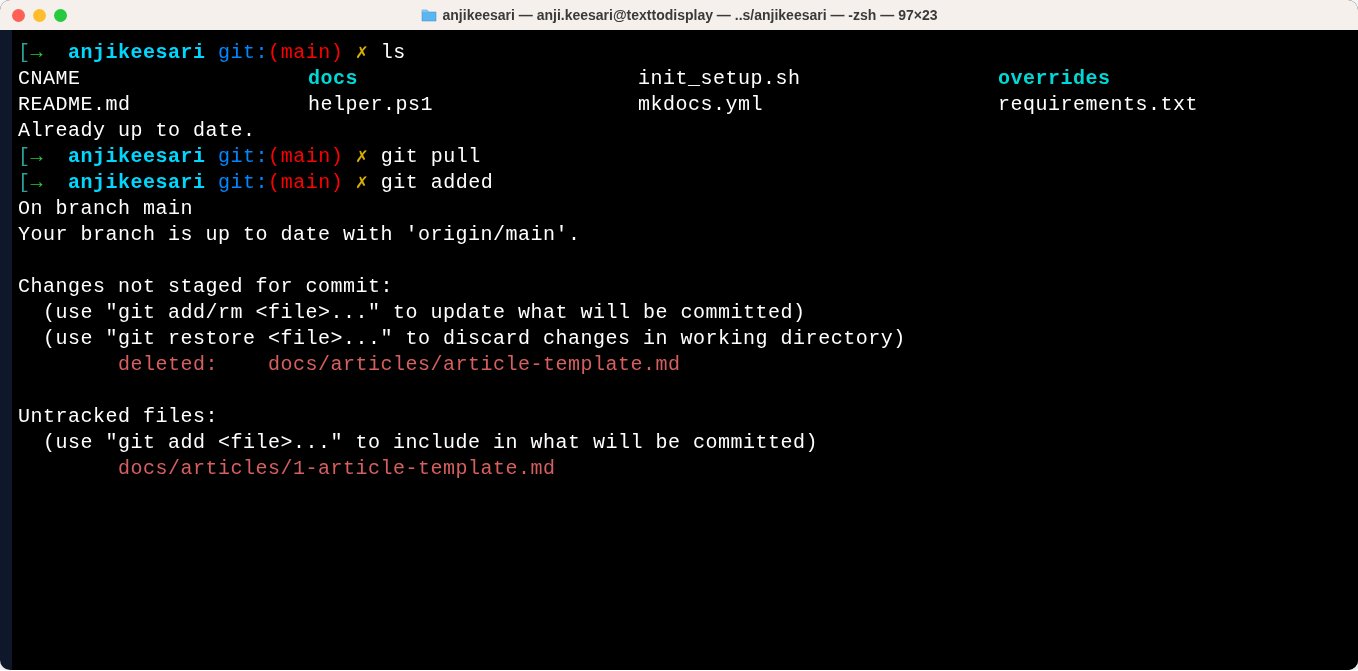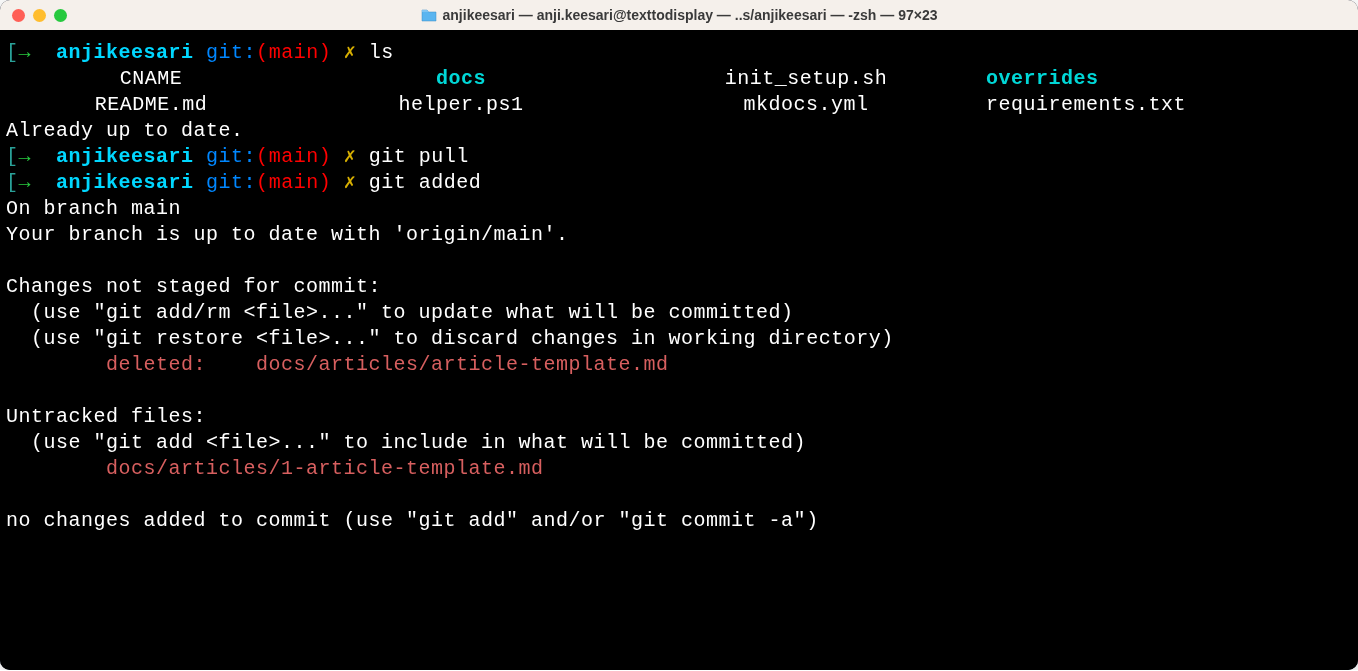--- a/index.html
+++ b/index.html
@@ -55,20 +55,21 @@
     }
     .terminal-body {
       background: #000;
       color: #fff;
       padding: 10px 6px;
       font-size: 20px;
       line-height: 1.3;
       letter-spacing: 0.5px;
       font-weight: 500;
       min-height: 640px;
+      margin-left: 12px;
     }
     .line { white-space: pre; }
     .arrow-bracket { color: #2aa198; }
     .arrow { color: #27c93f; font-weight: bold; }
     .dir { color: #00d7ff; font-weight: bold; }
     .git-label { color: #0087ff; }
     .git-paren { color: #ff0000; }
     .git-branch { color: #ff0000; }
     .x-mark { color: #d7af00; }
     .cmd { color: #fff; }
@@ -76,21 +77,21 @@
     .folder-cyan { color: #00d7d7; font-weight: bold; }
     .red-file { color: #d75f5f; }
     .cursor {
       display: inline-block;
       width: 12px;
       height: 22px;
       background: #8a8a8a;
       vertical-align: text-bottom;
       margin-bottom: 2px;
     }
-    .col { display: inline-block; text-align: center; }
+    .col { display: inline-block; }
   </style>
 </head>
 <body>
 
 <div class="terminal-window">
   <div class="titlebar">
     <div class="traffic-lights">
       <div class="light red"></div>
       <div class="light yellow"></div>
       <div class="light green"></div>
@@ -122,16 +123,15 @@
     <div class="line plain"> </div>
     <div class="line plain">Changes not staged for commit:</div>
     <div class="line plain">  (use "git add/rm &lt;file&gt;..." to update what will be committed)</div>
     <div class="line plain">  (use "git restore &lt;file&gt;..." to discard changes in working directory)</div>
     <div class="line"><span class="red-file">        deleted:    </span><span class="red-file">docs/articles/article-template.md</span></div>
     <div class="line plain"> </div>
     <div class="line plain">Untracked files:</div>
     <div class="line plain">  (use "git add &lt;file&gt;..." to include in what will be committed)</div>
     <div class="line"><span class="red-file">        </span><span class="red-file">docs/articles/1-article-template.md</span></div>
     <div class="line plain"> </div>
-    <div class="line plain">no changes added to commit (use "git add" and/or "git commit -a")</div>
 
   </div>
 </div>
 
 </body></html>

